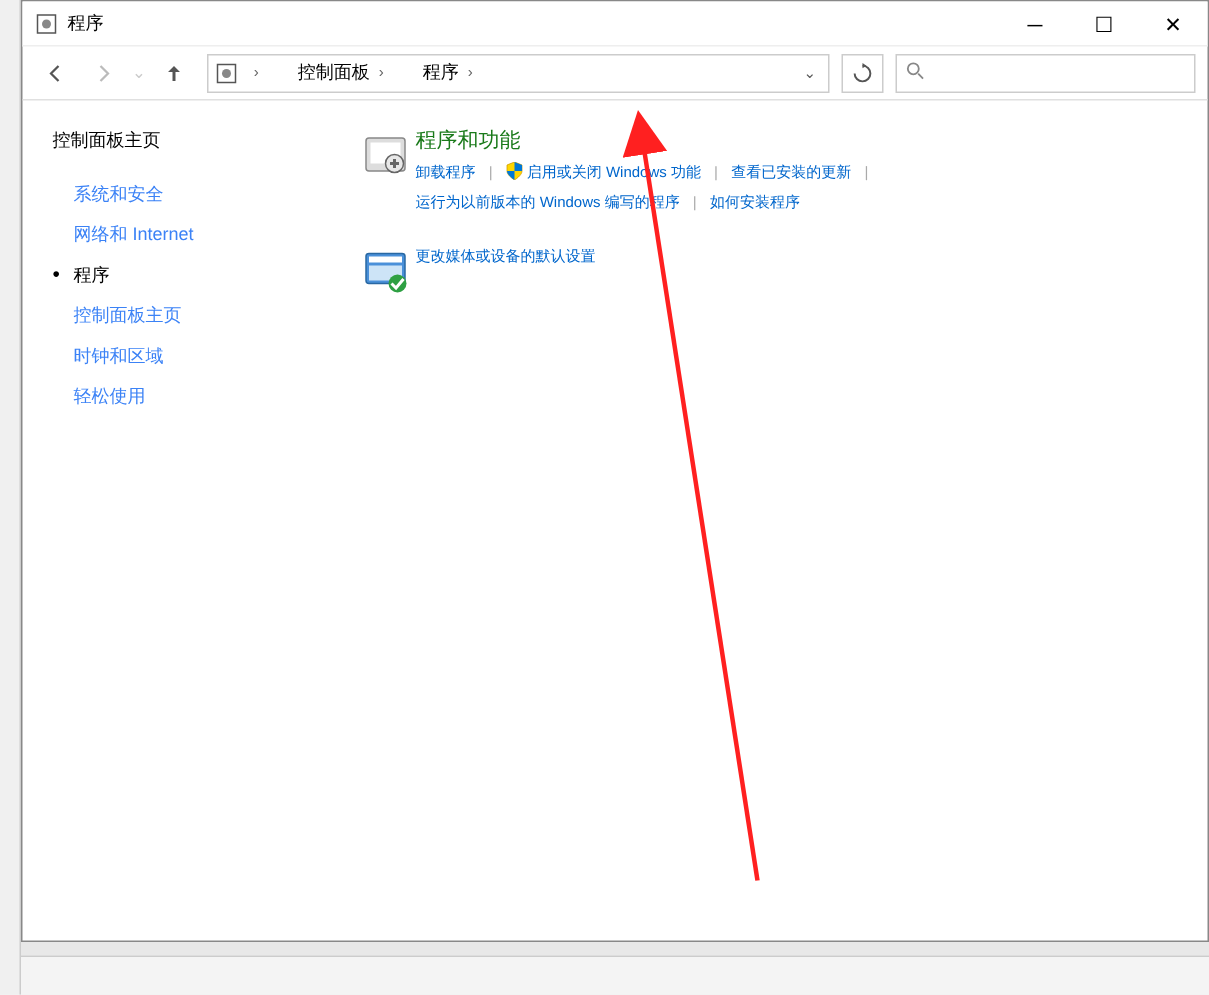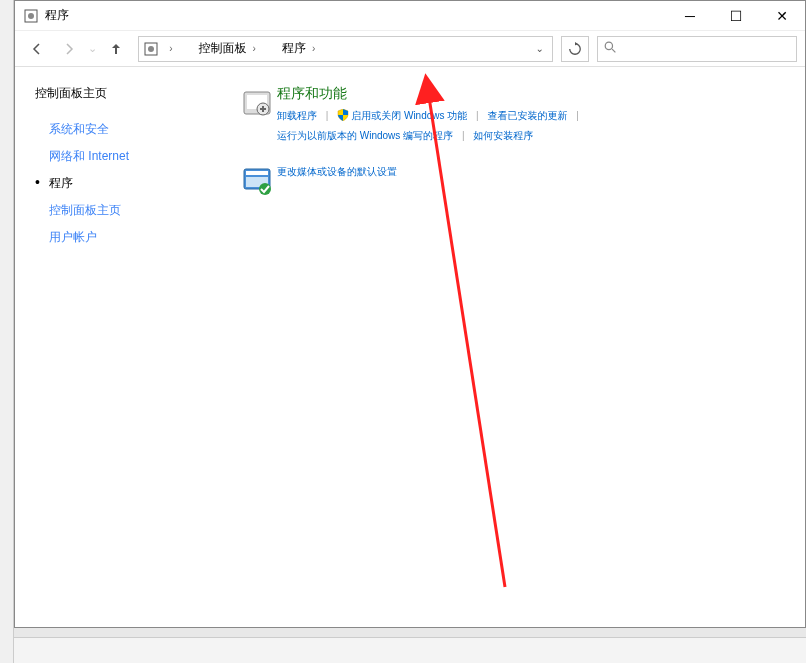--- a/index.html
+++ b/index.html
@@ -115,21 +115,22 @@
   </div>
 
   <div class="content">
     <div class="sidebar">
       <div class="sidebar-home">控制面板主页</div>
       <ul class="sidebar-list">
         <li class="sidebar-item">系统和安全</li>
         <li class="sidebar-item">网络和 Internet</li>
         <li class="sidebar-item active">程序</li>
         <li class="sidebar-item">控制面板主页</li>
-        <li class="sidebar-item">用户帐户</li>
+        <li class="sidebar-item">时钟和区域</li>
+        <li class="sidebar-item">轻松使用</li>
       </ul>
     </div>
 
     <div class="main">
       <div class="section">
         <div class="section-icon">
           <svg viewBox="0 0 32 32">
               <rect x="3" y="5" width="26" height="22" rx="2" fill="#ddd" stroke="#888"></rect>
               <rect x="6" y="8" width="20" height="14" fill="#fff"></rect>
               <circle cx="22" cy="22" r="6" fill="#e8e8e8" stroke="#666"></circle>

